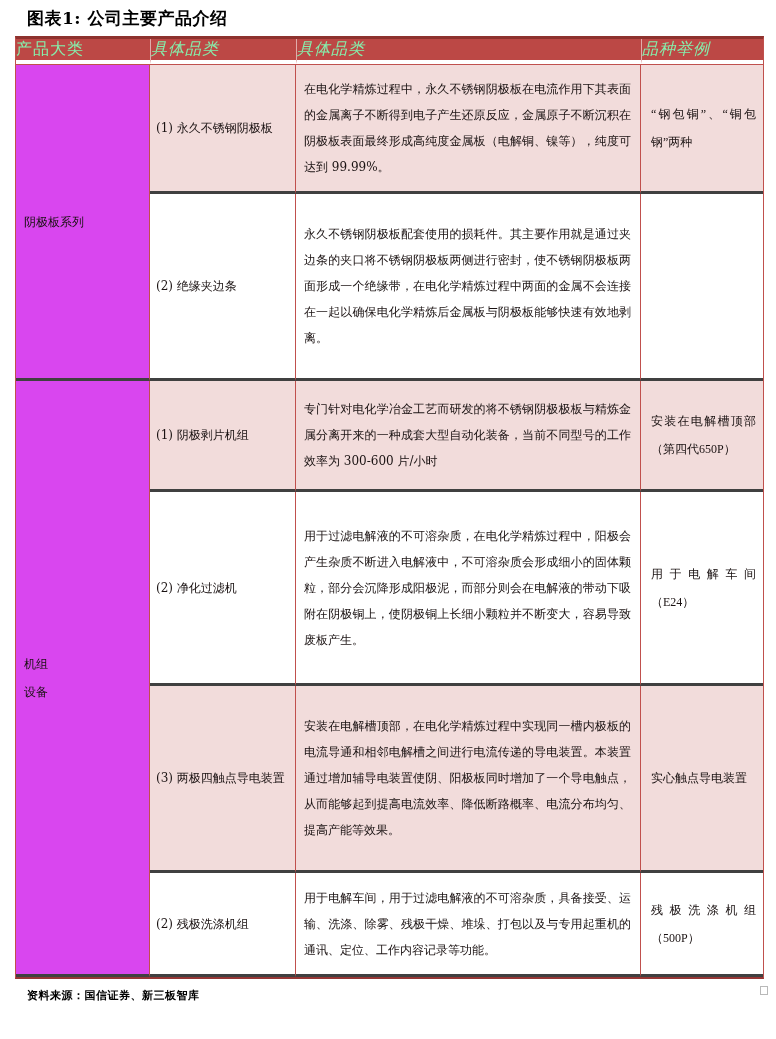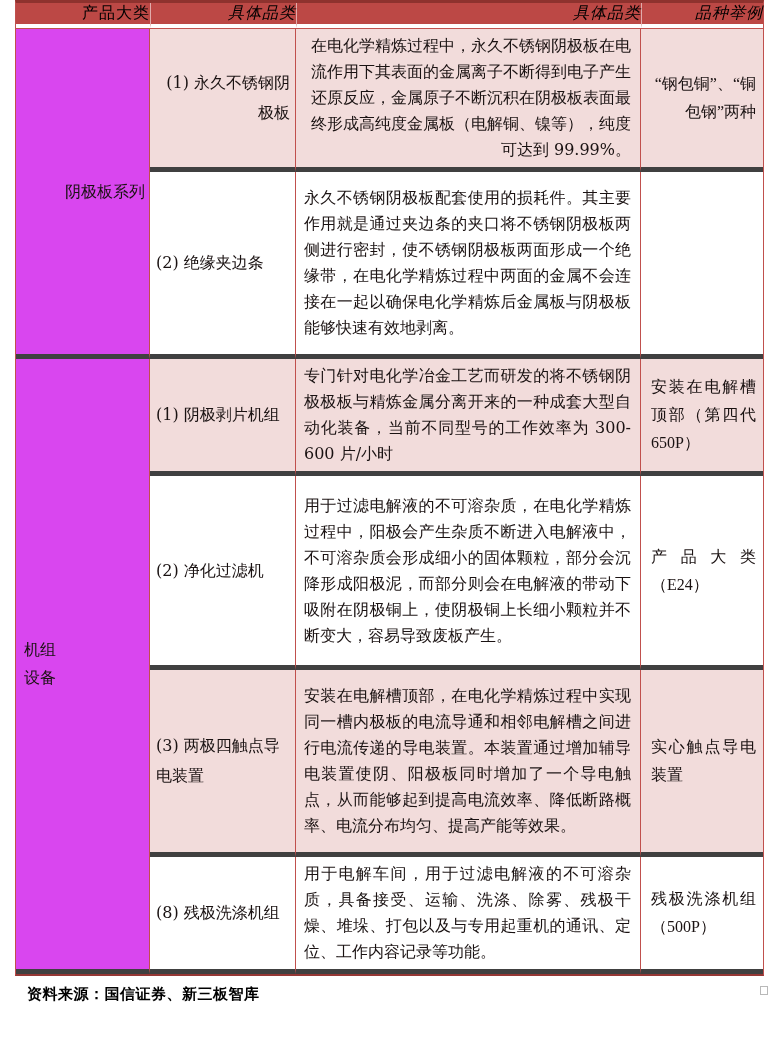--- a/index.html
+++ b/index.html
@@ -28,38 +28,38 @@
     border-right: 1px solid #c0504d;
   }
   col.c1 { width: 134px; }
   col.c2 { width: 146px; }
   col.c3 { width: 345px; }
   col.c4 { width: 122px; }
 
   thead th {
     height: 14px;
     background: #bc4845;
-    color: #000000;
+    color: #86efac;
     font-size: 16px; font-weight: normal;
-    text-align: right; vertical-align: middle;
+    text-align: left; vertical-align: middle;
     border-bottom: 4px solid #ffffff;
     letter-spacing: 1px;
   }
   thead th + th { border-left: 1px solid rgba(255,255,255,0.55); font-style: italic; }
 
   tbody td {
     border-right: 1px solid #c0504d;
-    border-bottom: 5px solid #404040;
+    border-bottom: 3px solid #404040;
     vertical-align: middle;
-    font-size: 16px;
+    font-size: 12px;
     line-height: 26px;
     background: #ffffff;
   }
   tbody td:last-child { border-right: none; }
-  tbody tr.first-row td { border-top: 1px solid #c0504d; text-align: right; }
+  tbody tr.first-row td { border-top: 1px solid #c0504d; }
   tbody tr.band-pink td { background: #f2dcdb; }
   tbody tr td.cat-cell { background: #d946ef; }
 
   td.cat-cell {
     padding: 4px 4px 4px 8px;
     white-space: pre-line;
     vertical-align: middle;
     line-height: 28px;
   }
   td.sub-cell {
@@ -74,37 +74,38 @@
   td.ex-cell {
     padding: 4px 7px 4px 10px;
     text-align: justify;
     text-justify: inter-ideograph;
     line-height: 28px;
     font-family: Liberation Serif, serif;
   }
 
   .data-source {
     margin: 9px 0 0 27px;
-    font-size: 15px; font-weight: bold; color: #000000;
+    font-size: 11px; font-weight: bold; color: #000000;
     letter-spacing: 0.5px;
   }
 
   .stray-square {
     position: absolute;
     right: 8px; top: 986px;
     width: 8px; height: 9px;
     border: 1px solid #b9b9b9;
     background: #ffffff;
   }
 </style>
 </head>
 <body>
 
 <div class="page">
 
+  <div class="figure-title">图表1: 公司主要产品介绍</div>
 
   <table class="product-table">
     <colgroup>
       <col class="c1">
         <col class="c2">
         <col class="c3">
         <col class="c4">
     </colgroup>
     <thead>
       <tr>
@@ -129,29 +130,29 @@
       <tr class="band-pink" style="height:111px">
         <td class="cat-cell" rowspan="4">机组
 设备</td>
         <td class="sub-cell">(1) 阴极剥片机组</td>
         <td class="func-cell">专门针对电化学冶金工艺而研发的将不锈钢阴极极板与精炼金属分离开来的一种成套大型自动化装备，当前不同型号的工作效率为 300-600 片/小时</td>
         <td class="ex-cell">安装在电解槽顶部（第四代650P）</td>
       </tr>
       <tr style="height:194px">
         <td class="sub-cell">(2) 净化过滤机</td>
         <td class="func-cell">用于过滤电解液的不可溶杂质，在电化学精炼过程中，阳极会产生杂质不断进入电解液中，不可溶杂质会形成细小的固体颗粒，部分会沉降形成阳极泥，而部分则会在电解液的带动下吸附在阴极铜上，使阴极铜上长细小颗粒并不断变大，容易导致废板产生。</td>
-        <td class="ex-cell">产品大类（E24）</td>
+        <td class="ex-cell">用于电解车间（E24）</td>
       </tr>
       <tr class="band-pink" style="height:187px">
         <td class="sub-cell">(3) 两极四触点导电装置</td>
         <td class="func-cell">安装在电解槽顶部，在电化学精炼过程中实现同一槽内极板的电流导通和相邻电解槽之间进行电流传递的导电装置。本装置通过增加辅导电装置使阴、阳极板同时增加了一个导电触点，从而能够起到提高电流效率、降低断路概率、电流分布均匀、提高产能等效果。</td>
         <td class="ex-cell">实心触点导电装置</td>
       </tr>
       <tr style="height:104px">
-        <td class="sub-cell">(8) 残极洗涤机组</td>
+        <td class="sub-cell">(2) 残极洗涤机组</td>
         <td class="func-cell">用于电解车间，用于过滤电解液的不可溶杂质，具备接受、运输、洗涤、除雾、残极干燥、堆垛、打包以及与专用起重机的通讯、定位、工作内容记录等功能。</td>
         <td class="ex-cell">残极洗涤机组（500P）</td>
       </tr>
     </tbody>
   </table>
 
   <div class="data-source">资料来源：国信证券、新三板智库</div>
 
   <div class="stray-square"></div>
 

